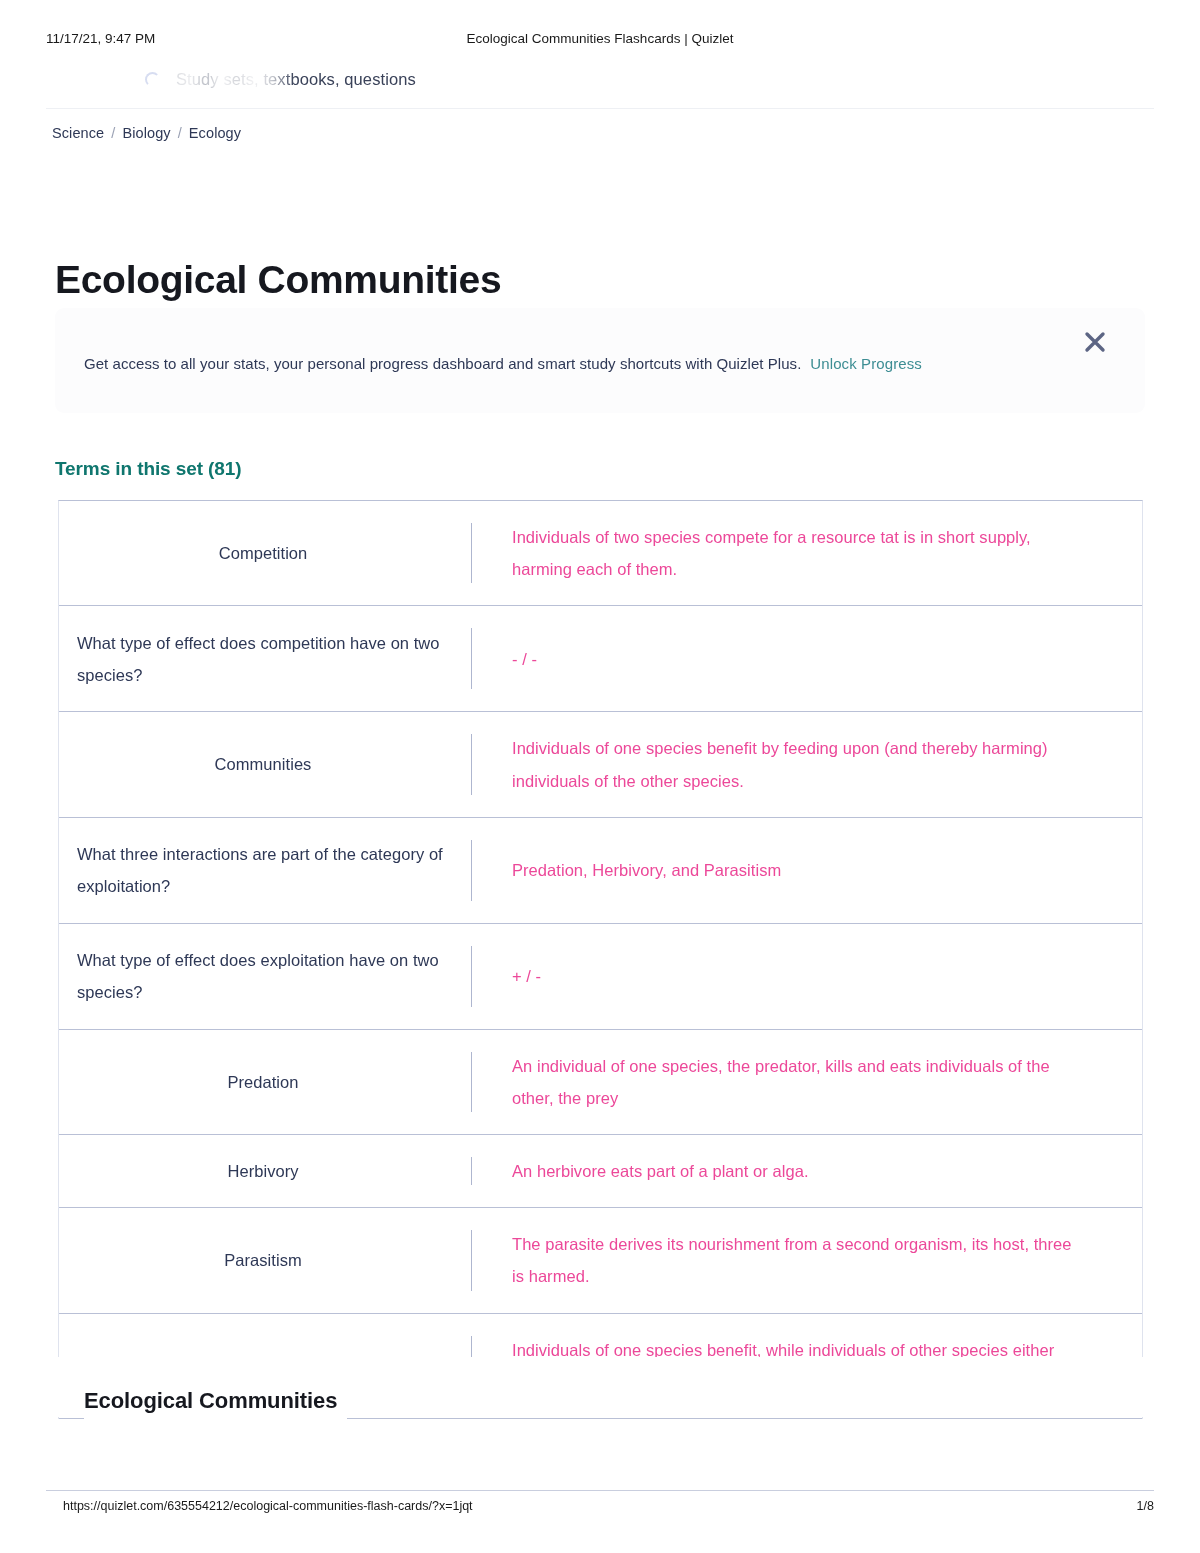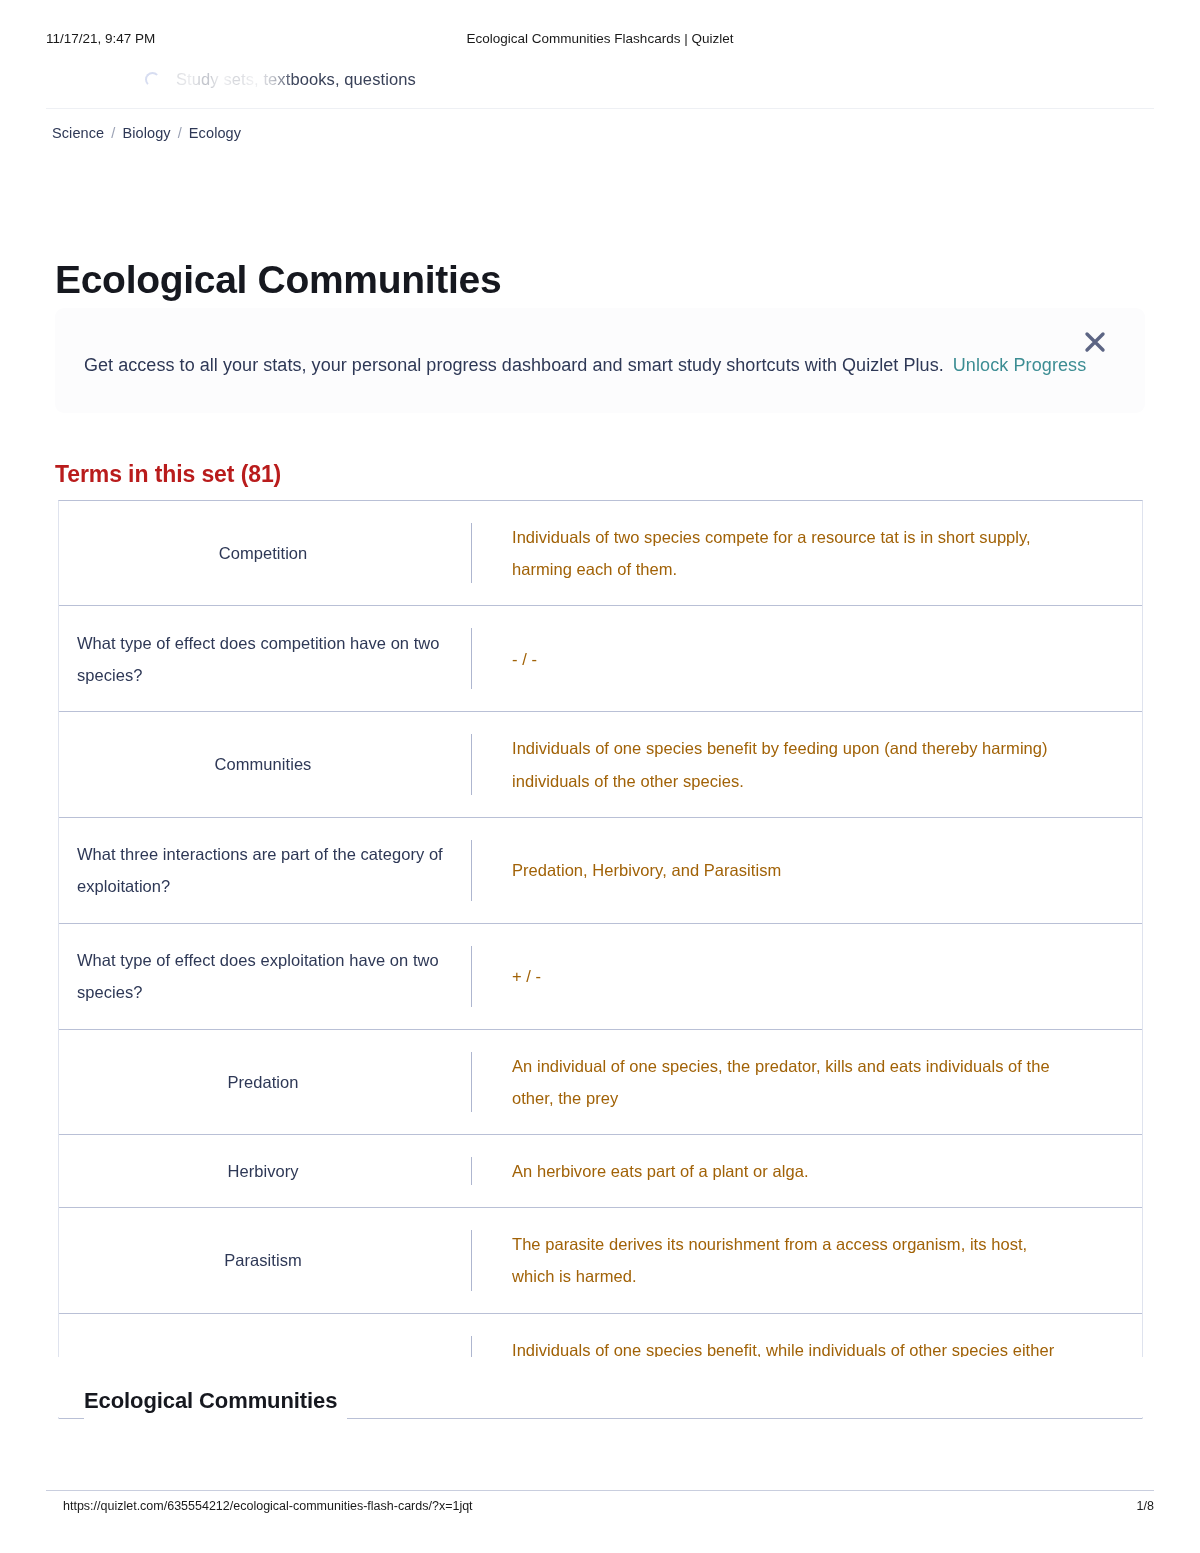--- a/index.html
+++ b/index.html
@@ -130,21 +130,21 @@
     position: absolute;
     left: 55px; top: 248px;
     width: 1090px;
     height: 105px;
     background: #fcfcfd;
     border-radius: 9px;
   }
   .banner-text {
     position: absolute;
     left: 29px; top: 47px;
-    font-size: 18px;
+    font-size: 15px;
     color: #2e3856;
     letter-spacing: 0.05px;
   }
   .banner-link {
     color: #3c8d93;
     text-decoration: none;
     margin-left: 9px;
     letter-spacing: 0.1px;
   }
   .banner-close {
@@ -153,24 +153,24 @@
     width: 34px; height: 34px;
     display: flex; align-items: center; justify-content: center;
     background: none; border: none; padding: 0; cursor: pointer;
   }
   .banner-close svg { display: block; }
 
   
   .terms-heading {
     position: absolute;
     left: 55px; top: 382px;
-    font-size: 23px;
+    font-size: 19px;
     font-weight: 700;
     letter-spacing: -0.1px;
-    color: #b91c1c;
+    color: #0f766e;
   }
 
   
   .terms-table {
     position: absolute;
     left: 58px; top: 440px;
     width: 1085px;
     border-top: 1px solid #b9c0d6;
     border-left: 1px solid #dfe3ee;
     border-right: 1px solid #dfe3ee;
@@ -207,21 +207,21 @@
     width: 1px;
   }
 
   .def-cell {
     flex: 1 1 auto;
     display: flex;
     align-items: center;
     padding: 20px 26px 20px 40px;
     font-size: 16.5px;
     line-height: 1.95;
-    color: #a16207;
+    color: #ec4899;
     letter-spacing: 0.05px;
   }
   .def-cell .def-inner { max-width: 560px; }
 
   
   .break-heading {
     position: absolute;
     left: 84px; top: 1382px;
     font-size: 22px;
     font-weight: 700;
@@ -340,21 +340,21 @@
       <div class="divider-cell"></div>
       <div class="def-cell">
         <span class="def-inner">An herbivore eats part of a plant or alga.</span>
       </div>
     </div>
 
     <div class="term-row">
       <div class="term-cell centered">Parasitism</div>
       <div class="divider-cell"></div>
       <div class="def-cell">
-        <span class="def-inner">The parasite derives its nourishment from a access organism, its host, which is harmed.</span>
+        <span class="def-inner">The parasite derives its nourishment from a second organism, its host, three is harmed.</span>
       </div>
     </div>
 
     <div class="term-row">
       <div class="term-cell centered">Positive interaction</div>
       <div class="divider-cell"></div>
       <div class="def-cell">
         <span class="def-inner">Individuals of one species benefit, while individuals of other species either benefit or aren't affected.</span>
       </div>
     </div>

